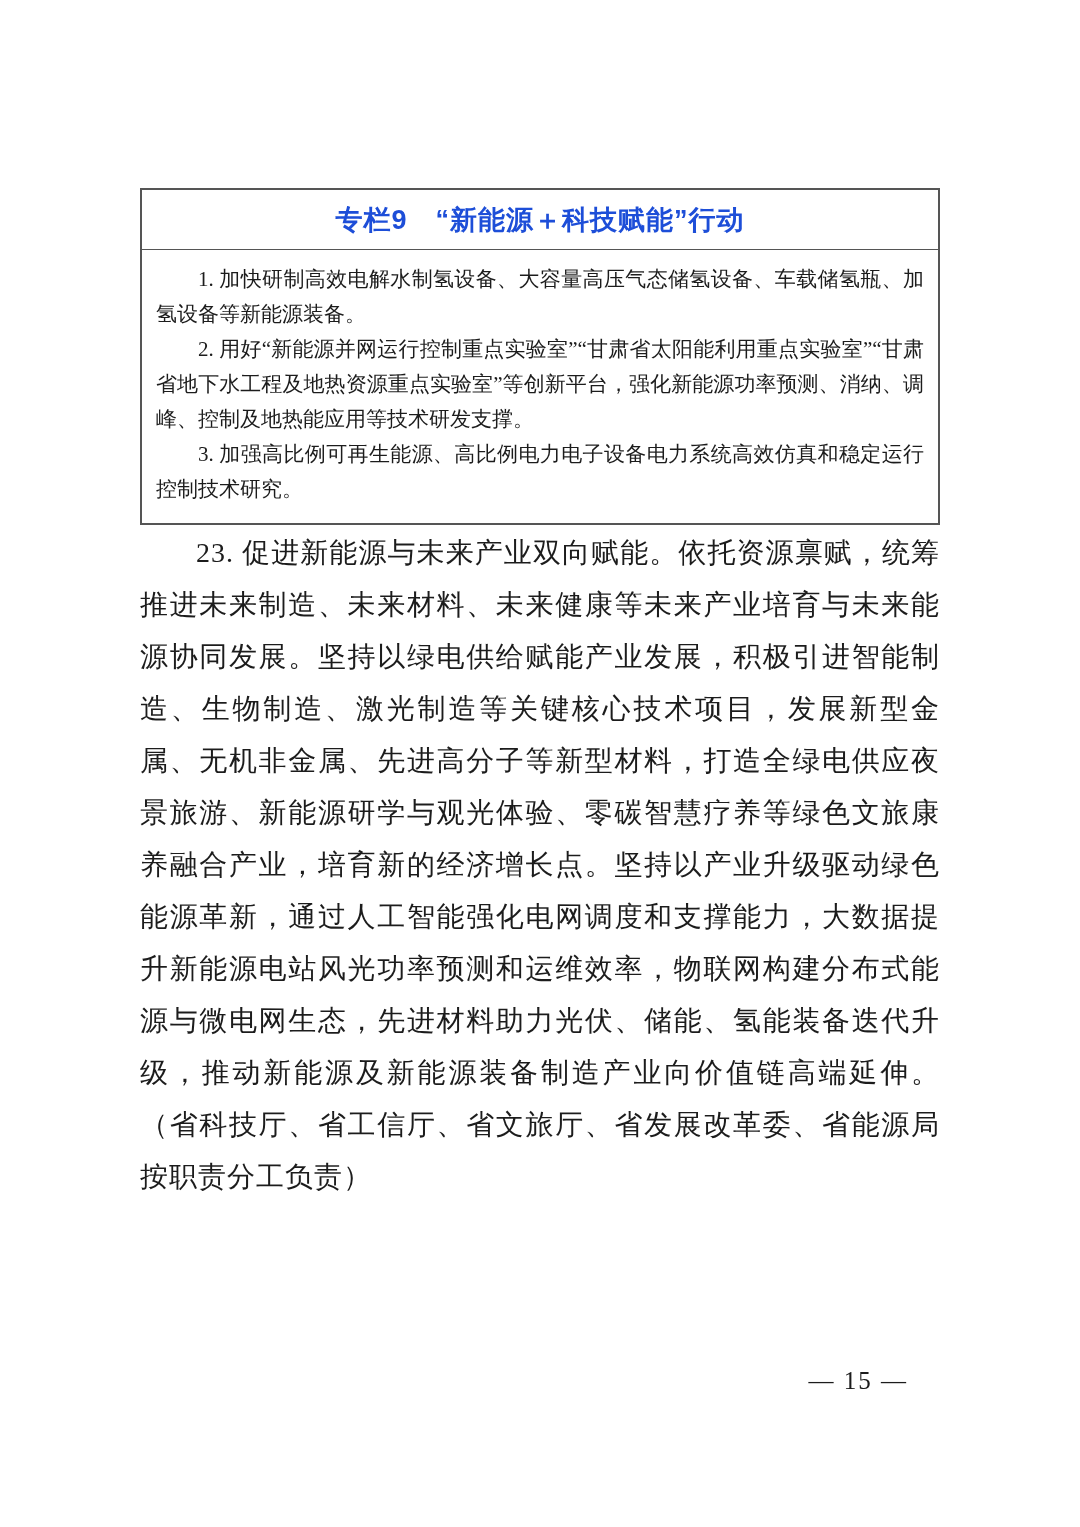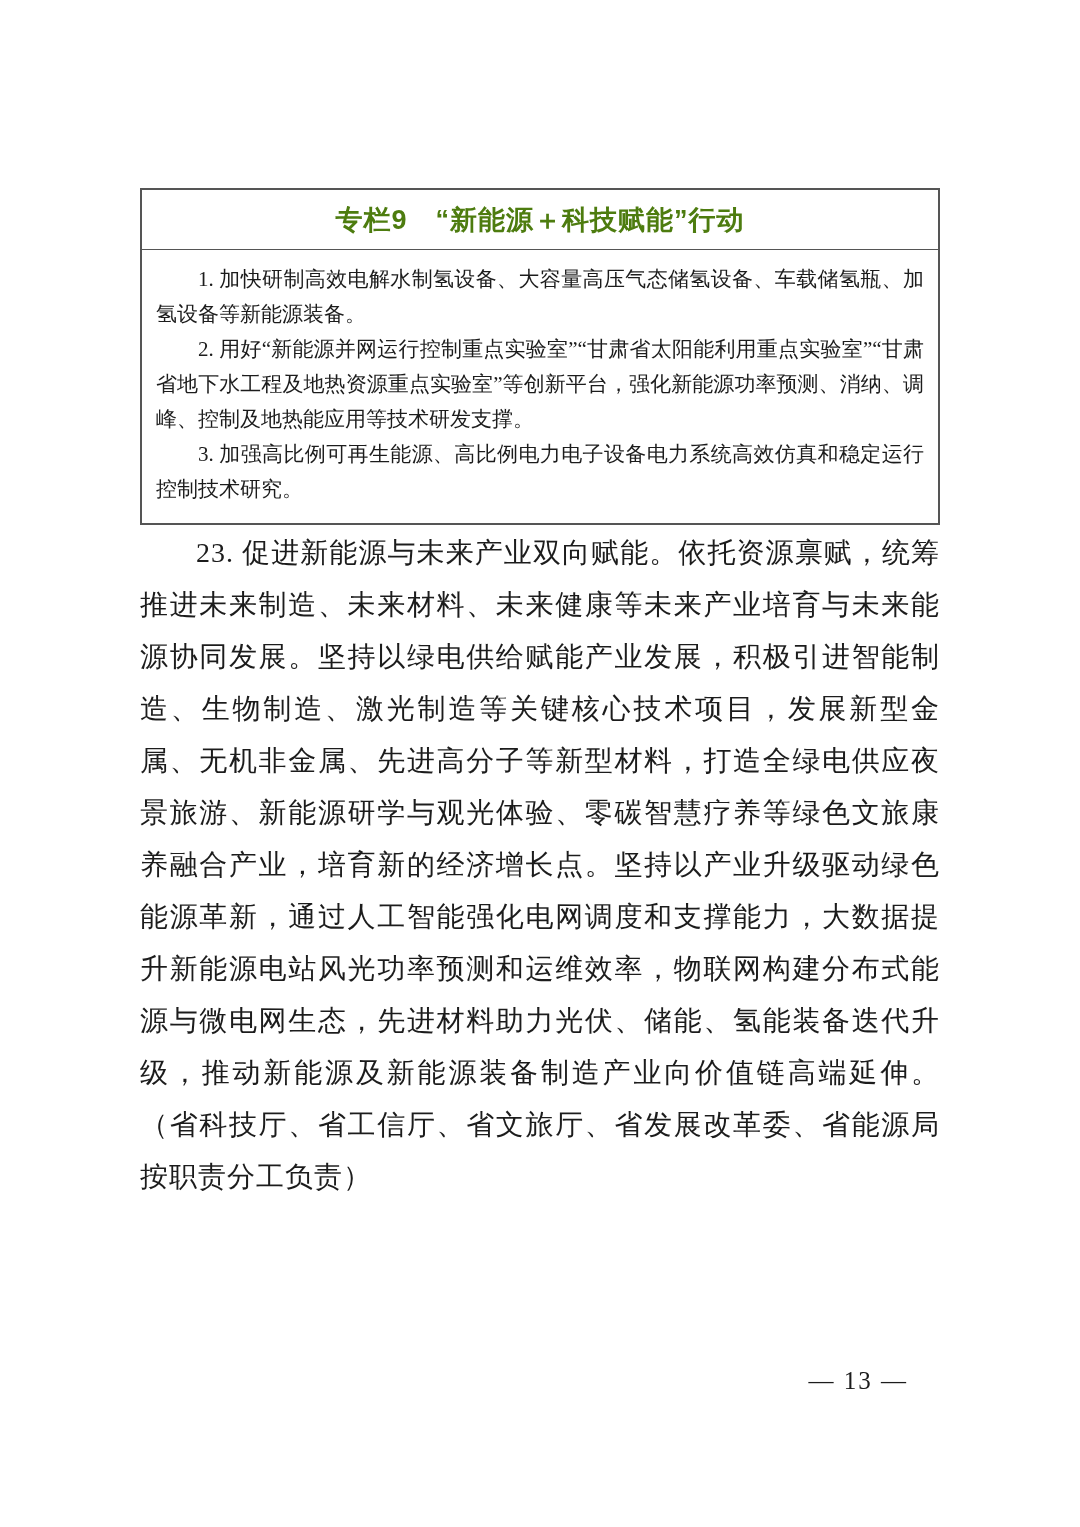--- a/index.html
+++ b/index.html
@@ -38,21 +38,21 @@
   }
   .column-box-header {
     border-bottom: 1px solid #555555;
     padding: 12px 10px 11px 10px;
     text-align: center;
   }
   .column-box-title {
     font-size: 27px;
     font-weight: bold;
     letter-spacing: 1px;
-    color: #4d7c0f;
+    color: #1d4ed8;
     font-family: "Liberation Sans", "DejaVu Sans", sans-serif;
     margin-top: 42px;
   }
   .column-box-body {
     padding: 12px 14px 16px 14px;
   }
   .box-item {
     font-size: 21px;
     line-height: 35px;
     text-align: justify;
@@ -99,14 +99,14 @@
         <p class="box-item">2. 用好“新能源并网运行控制重点实验室”“甘肃省太阳能利用重点实验室”“甘肃省地下水工程及地热资源重点实验室”等创新平台，强化新能源功率预测、消纳、调峰、控制及地热能应用等技术研发支撑。</p>
         <p class="box-item">3. 加强高比例可再生能源、高比例电力电子设备电力系统高效仿真和稳定运行控制技术研究。</p>
       </div>
     </div>
 
 
     <p class="body-text indent main-paragraph">23. 促进新能源与未来产业双向赋能。依托资源禀赋，统筹推进未来制造、未来材料、未来健康等未来产业培育与未来能源协同发展。坚持以绿电供给赋能产业发展，积极引进智能制造、生物制造、激光制造等关键核心技术项目，发展新型金属、无机非金属、先进高分子等新型材料，打造全绿电供应夜景旅游、新能源研学与观光体验、零碳智慧疗养等绿色文旅康养融合产业，培育新的经济增长点。坚持以产业升级驱动绿色能源革新，通过人工智能强化电网调度和支撑能力，大数据提升新能源电站风光功率预测和运维效率，物联网构建分布式能源与微电网生态，先进材料助力光伏、储能、氢能装备迭代升级，推动新能源及新能源装备制造产业向价值链高端延伸。（省科技厅、省工信厅、省文旅厅、省发展改革委、省能源局按职责分工负责）</p>
 
   </div>
 
-  <div class="page-footer">— 13 —</div>
+  <div class="page-footer">— 15 —</div>
 </div>
 
 </body></html>

